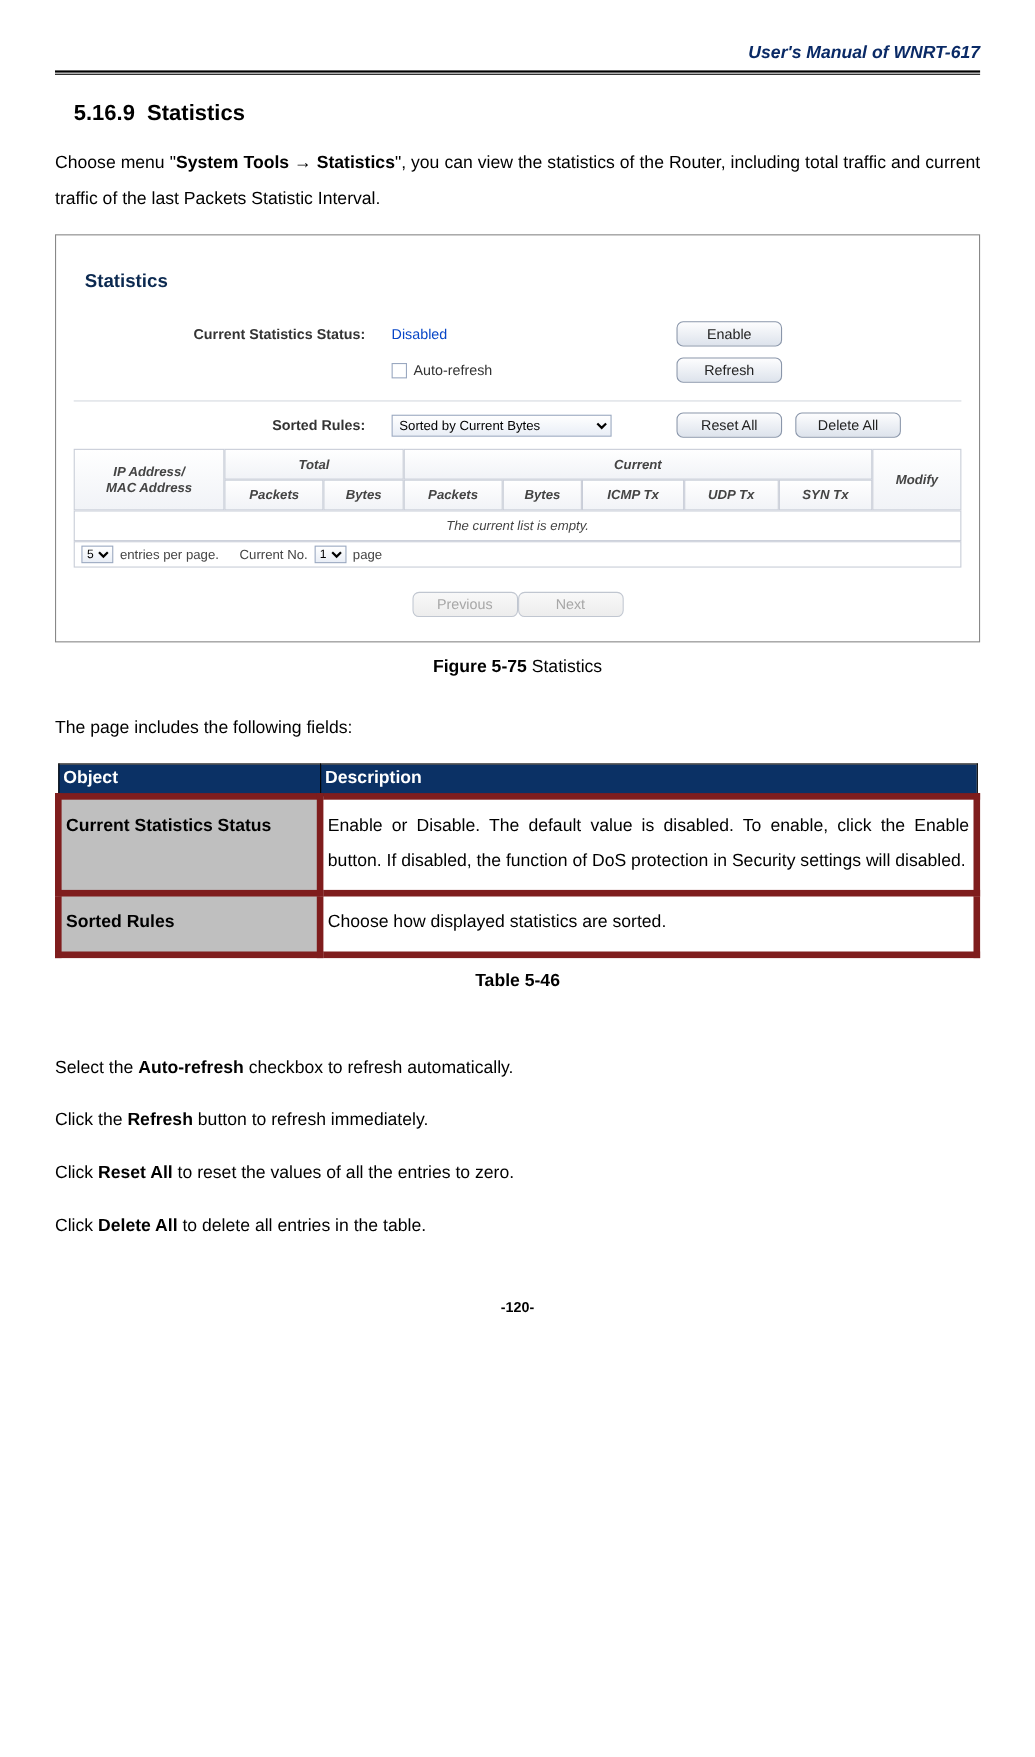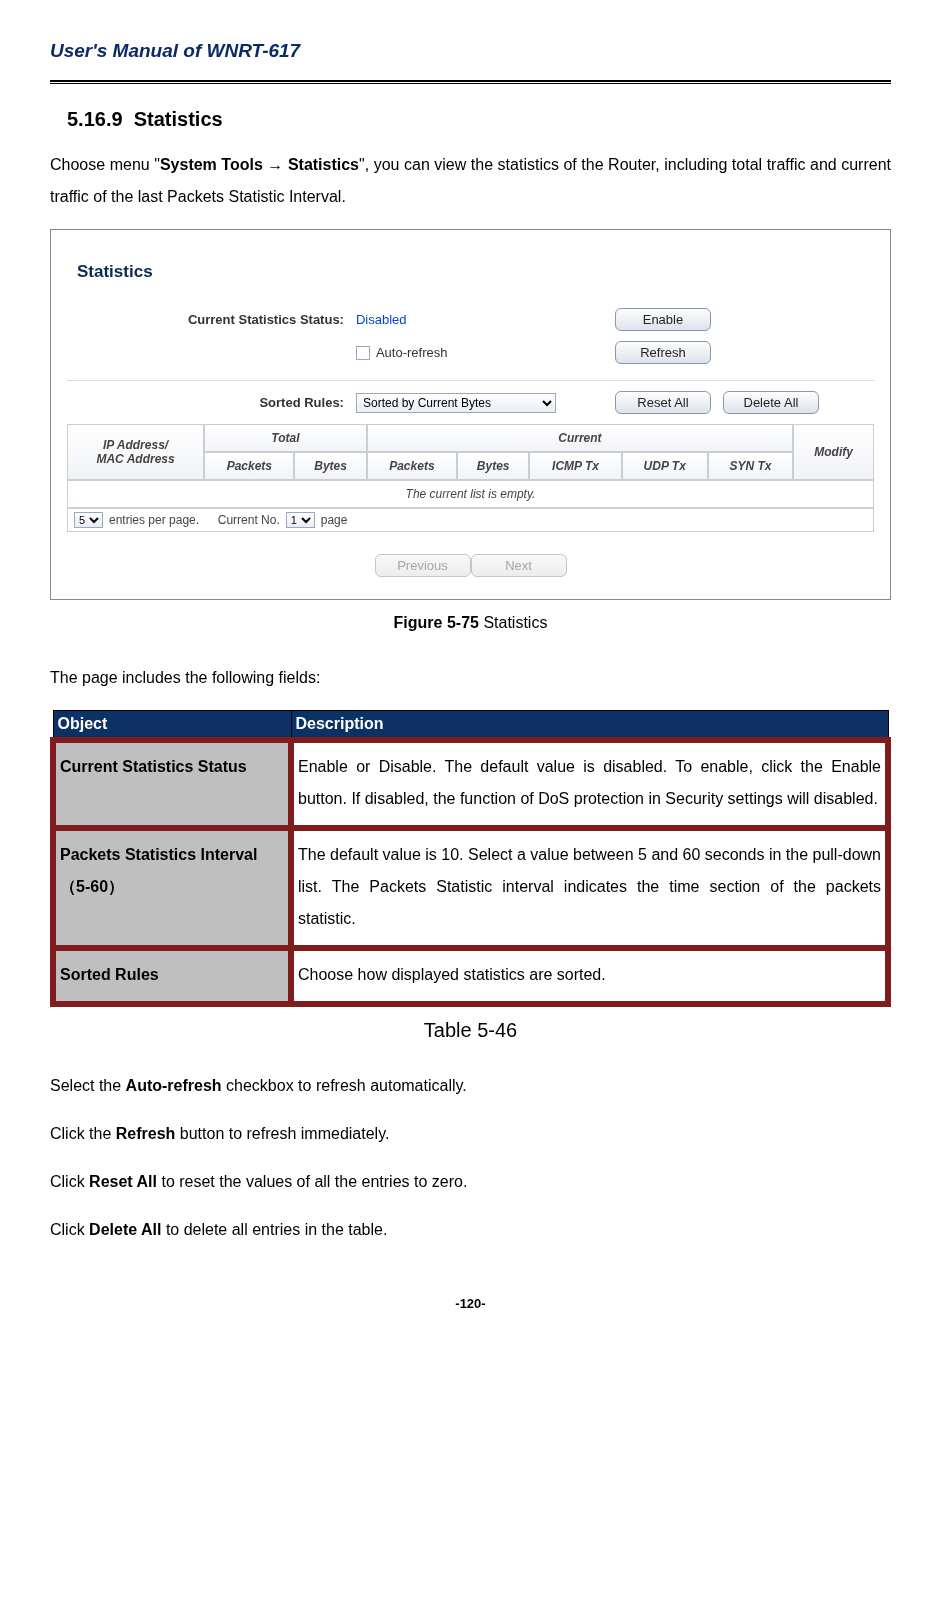--- a/index.html
+++ b/index.html
@@ -6,26 +6,26 @@
   body {
     margin: 0;
     padding: 40px 50px;
     font-family: Arial, sans-serif;
     font-size: 15px;
     color: #000;
     width: 941px;
     background: #fff;
   }
   .header-title {
-    text-align: left;
+    text-align: right;
     font-weight: bold;
     font-style: italic;
     color: #0a2a66;
-    font-size: 19px;
-    margin-bottom: 18px;
+    font-size: 16px;
+    margin-bottom: 6px;
   }
   hr.hr1 {
     border: none;
     border-top: 2px solid #000;
     margin: 0;
   }
   hr.hr2 {
     border: none;
     border-top: 1px solid #000;
     margin-top: 1px;
@@ -60,21 +60,21 @@
     display: flex;
     align-items: center;
     margin-bottom: 10px;
     font-size: 13px;
     color: #333;
   }
   .settings-label {
     width: 290px;
     text-align: right;
     font-weight: bold;
-    padding-right: 12px;
+    padding-right: 24px;
   }
   .settings-control {
     width: 260px;
     display: flex;
     align-items: center;
     gap: 6px;
   }
   .settings-btn-col {
     width: 260px;
     display: flex;
@@ -181,23 +181,23 @@
     vertical-align: top;
     line-height: 2.0;
   }
   .obj-table td.obj {
     background: #bfbfbf;
     font-weight: bold;
   }
   .obj-table td.desc { text-align: justify; }
   .table-caption {
     text-align:center;
-    font-weight:normal;
-    font-size:20px;
-    margin: 12px 0 28px;
+    font-weight:bold;
+    font-size:16px;
+    margin: 12px 0 54px;
   }
   .page-num {
     text-align:center;
     font-size:13px;
     margin-top: 50px;
     font-weight: bold;
   }
 </style>
 </head>
 <body>
@@ -304,24 +304,20 @@
     <th>Object</th>
     <th>Description</th>
   </tr>
   <tr>
     <td class="obj">Current Statistics Status</td>
     <td class="desc">
       <span>Enable or Disable. The default value is disabled. To enable, click the </span><span class="bold">Enable</span><span> button. If disabled, the function of DoS protection in Security settings will disabled.</span>
     </td>
   </tr>
   <tr>
-    <td class="obj">Packets Statistics Interval（5-60）</td>
-    <td class="desc">The default value is 10. Select a value between 5 and 60 seconds in the pull-down list. The Packets Statistic interval indicates the time section of the packets statistic.</td>
-  </tr>
-  <tr>
     <td class="obj">Sorted Rules</td>
     <td class="desc">Choose how displayed statistics are sorted.</td>
   </tr>
 </tbody>
   </table>
 
 <div class="table-caption">Table 5-46</div>
 
 <p class="body-text">
   <span>Select the </span><span class="bold">Auto-refresh</span><span> checkbox to refresh automatically.</span>

